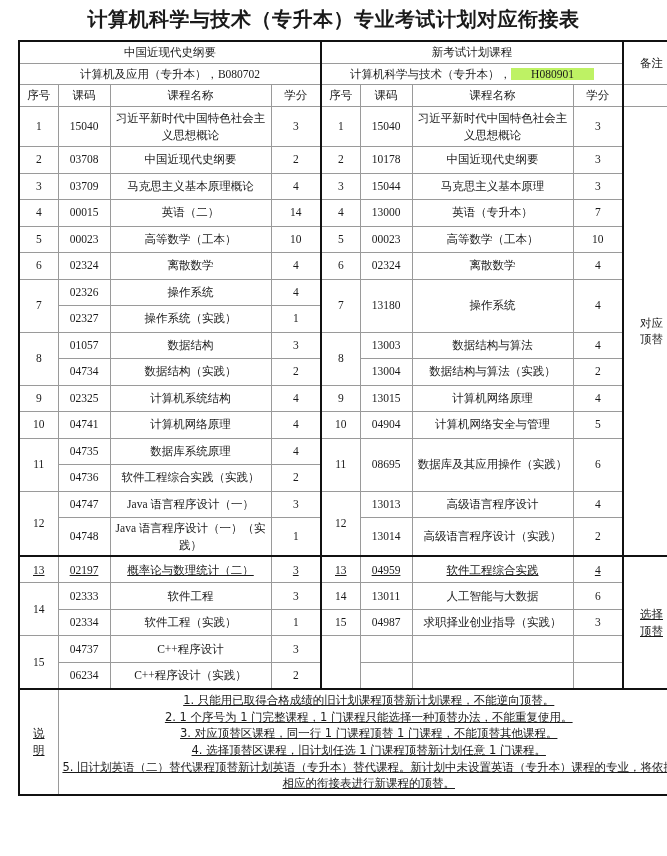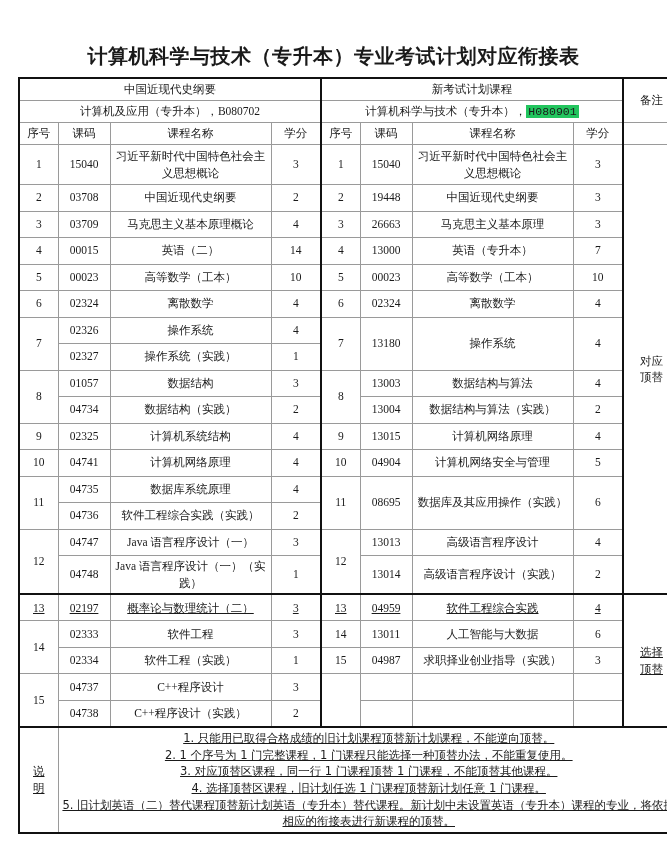--- a/index.html
+++ b/index.html
@@ -17,21 +17,20 @@
     position:relative;
   }
   #title{
     text-align:center;
     font-size:20px;
     font-weight:bold;
     letter-spacing:0.5px;
     padding:6px 0 7px 0;
     font-family:"Liberation Serif","DejaVu Serif",serif;
     white-space:nowrap;
-    margin-top:37px;
   }
   table.main{
     border-collapse:collapse;
     width:631px;
     table-layout:fixed;
     border:2px solid #111;
   }
   table.main td,table.main th{
     border:1px solid #9a9a9a;
     font-weight:normal;
@@ -42,21 +41,21 @@
     text-align:center;
     overflow:hidden;
   }
   .grp{font-size:13px;}
   .plan{font-size:12.5px;}
   .colhdr{font-size:13px;margin-left:8px;}
   .nm{text-align:left;padding-left:7px;}
   .nmc{text-align:center;}
   .bold-t{border-top:2px solid #111 !important;text-decoration:underline;}
   .bold-l{border-left:2px solid #111 !important;}
-  .hl{background:#22c55e;padding:0 2px;font-family:Liberation Mono, monospace;}
+  .hl{background:#bef264;padding:0 20px;}
   .vert{line-height:1.55;font-size:13px;}
   .remark{font-size:12.5px;line-height:1.6;}
   .noteblock{
     text-align:left;
     padding:4px 6px 4px 8px;
     font-size:11.6px;
     line-height:1.92;
     font-family:"DejaVu Sans","Liberation Sans",sans-serif;
     vertical-align:middle;
   }
@@ -122,31 +121,31 @@
             <div>对应</div>
             <div>顶替</div>
           </td>
         </tr>
         <tr style="height: 26.5px;">
           <td class="mono">2</td>
           <td class="mono">03708</td>
           <td class="nm">中国近现代史纲要</td>
           <td class="mono">2</td>
           <td class="mono bold-l">2</td>
-          <td class="mono">19448</td>
+          <td class="mono">10178</td>
           <td class="nm">中国近现代史纲要</td>
           <td class="mono">3</td>
         </tr>
         <tr style="height: 26.5px;">
           <td class="mono">3</td>
           <td class="mono">03709</td>
           <td class="nm">马克思主义基本原理概论</td>
           <td class="mono">4</td>
           <td class="mono bold-l">3</td>
-          <td class="mono">26663</td>
+          <td class="mono">15044</td>
           <td class="nm">马克思主义基本原理</td>
           <td class="mono">3</td>
         </tr>
         <tr style="height: 26.5px;">
           <td class="mono">4</td>
           <td class="mono">00015</td>
           <td class="nm">英语（二）</td>
           <td class="mono">14</td>
           <td class="mono bold-l">4</td>
           <td class="mono">13000</td>
@@ -296,21 +295,21 @@
           <td class="mono" rowspan="2">15</td>
           <td class="mono">04737</td>
           <td class="nm">C++程序设计</td>
           <td class="mono">3</td>
           <td class="mono bold-l" rowspan="2"></td>
           <td class="mono"></td>
           <td class="nm"></td>
           <td class="mono"></td>
         </tr>
         <tr style="height: 26.5px;">
-          <td class="mono">04738</td>
+          <td class="mono">06234</td>
           <td class="nm">C++程序设计（实践）</td>
           <td class="mono">2</td>
           <td class="mono"></td>
           <td class="nm"></td>
           <td class="mono"></td>
         </tr>
       </tbody>
     <tbody id="tbody-foot">
         <tr>
           <td class="shuoming bold-t">

